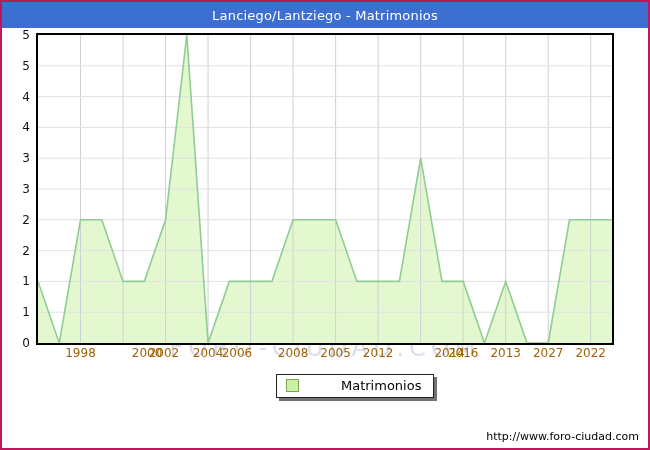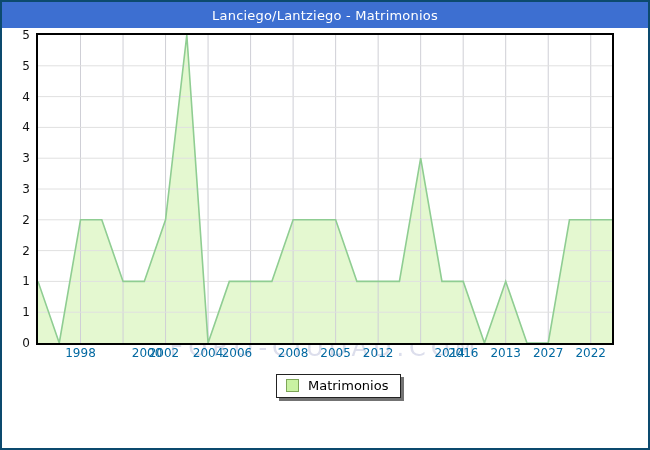--- a/index.html
+++ b/index.html
@@ -1,21 +1,21 @@
 <!DOCTYPE html>
 <html><head>
 <meta charset="utf-8">
 <style>
   html,body{margin:0;padding:0;background:#fff;}
   .screen{
     position:relative;
     width:650px;height:450px;
     box-sizing:border-box;
     background:#ffffff;
-    border:2px solid #0c4a6e;
+    border:2px solid #be185d;
     font-family:"DejaVu Sans", sans-serif;
     overflow:hidden;
   }
   .titlebar{
     position:absolute;left:0;top:0;right:0;height:26px;
     background:#3d6fd1;
     color:#ffffff;
     font-size:13px;
     display:flex;align-items:center;justify-content:center;
     letter-spacing:0.2px;
@@ -41,39 +41,39 @@
     position:absolute;
     left:0;width:28px;
     text-align:right;
     font-size:12px;color:#111;
     z-index:3;
   }
   .xtick{
     position:absolute;
     top:344px;width:44px;
     text-align:center;
-    font-size:12px;color:#0369a1;
+    font-size:12px;color:#a16207;
     z-index:3;
   }
   .legend{
     position:absolute;left:274px;top:372px;
     background:#ffffff;
     border:1px solid #222;
     box-shadow:3px 3px 0 rgba(40,40,40,0.65);
     padding:3px 12px 4px 9px;
     display:flex;align-items:center;gap:9px;
     z-index:4;
   }
   .legend-swatch{
     width:11px;height:11px;
     background:#c9f2a2;
     border:1px solid #7da558;
     display:inline-block;
   }
-  .legend-label{font-size:13px;color:#000;}
+  .legend-label{font-size:13px;color:#000;margin-left:33px;}
   .footer-url{
     position:absolute;right:9px;top:428px;
     font-size:11px;color:#000;
     z-index:4;
   }
 </style>
 </head>
 <body>
 
 <div class="screen">
@@ -137,13 +137,14 @@
       <span class="xtick" style="left: 481.704px;">2013</span>
       <span class="xtick" style="left: 524.222px;">2027</span>
       <span class="xtick" style="left: 566.741px;">2022</span>
     </div>
 
   <div class="legend">
     <span class="legend-swatch"></span>
     <span class="legend-label">Matrimonios</span>
   </div>
 
+  <div class="footer-url">http://www.foro-ciudad.com</div>
 </div>
 
 </body></html>

